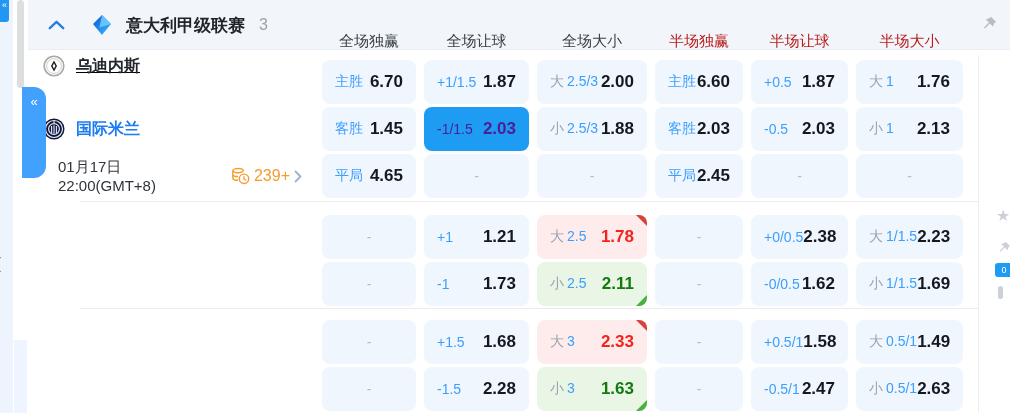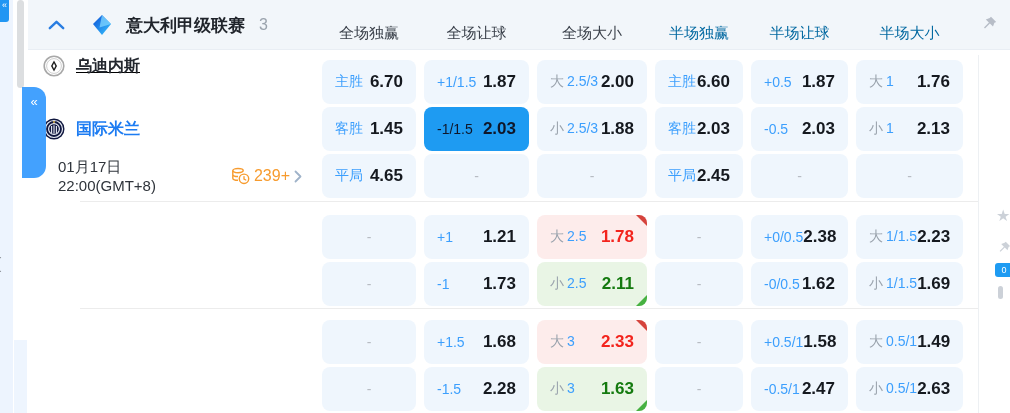--- a/index.html
+++ b/index.html
@@ -20,24 +20,24 @@
                 padding-top:7px;box-sizing:border-box;cursor:pointer;z-index:5;}
 
   
   .head{position:absolute;left:28px;top:0;right:0;height:50px;background:#f2f6fa;
         border-bottom:1px solid #e9eef4;box-sizing:border-box;}
   .head-left{position:absolute;left:20px;top:0;height:50px;display:flex;align-items:center;}
   .chev-up{display:flex;align-items:center;cursor:pointer;}
   .league-logo{margin-left:26px;display:flex;align-items:center;}
   .league-title{font-size:17px;font-weight:700;color:#20242b;margin-left:13px;}
   .match-count{font-size:16px;color:#9aa3ad;margin-left:14px;}
-  .col-heads{position:absolute;left:294px;top:8px;height:50px;display:grid;
+  .col-heads{position:absolute;left:294px;top:16px;height:50px;display:grid;
              grid-template-columns:94px 105px 110px 88px 97px 107px;column-gap:8px;align-items:center;}
   .col-h{text-align:center;font-size:15px;color:#3a404a;}
-  .col-h.half{color:#0369a1;}
+  .col-h.half{color:#b91c1c;}
   .pin-head{position:absolute;left:953px;top:16px;}
 
   
   .team-row{position:absolute;left:28px;width:294px;height:44px;display:flex;align-items:center;cursor:pointer;}
   .team-row.r1{top:44px;text-decoration:underline;} .team-row.r2{top:107px;}
   .team-logo{width:22px;height:22px;margin-left:15px;margin-right:11px;flex:none;}
   .team-name{font-size:16px;font-weight:700;color:#23272e;}
   .team-name.away{color:#1d7cf2;}
   .info-row{position:absolute;left:28px;top:154px;width:294px;height:44px;display:flex;
             align-items:center;justify-content:space-between;box-sizing:border-box;
@@ -50,21 +50,21 @@
   .odds-group{position:absolute;left:322px;width:641px;display:flex;flex-direction:column;row-gap:3px;}
   .odds-group.g1{top:60px;} .odds-group.g2{top:215px;} .odds-group.g3{top:320px;}
   .orow{display:grid;grid-template-columns:94px 105px 110px 88px 97px 107px;column-gap:8px;height:44px;}
   .cell{position:relative;background:#eff6fd;border-radius:8px;display:flex;align-items:center;
         justify-content:space-between;padding:0 13px;overflow:hidden;cursor:pointer;box-sizing:border-box;}
   .cell .lbl{color:#3c9ffd;font-size:14px;white-space:nowrap;}
   .cell .pre{font-style:normal;color:#9aa3ad;margin-right:3px;}
   .cell .val{font-size:17px;font-weight:700;color:#15191f;}
   .cell.empty{justify-content:center;color:#b7bcc3;font-size:14px;cursor:default;}
   .cell.selected{background:#1e9bf2;}
-  .cell.selected .lbl,.cell.selected .pre,.cell.selected .val{color:#0f172a;}
+  .cell.selected .lbl,.cell.selected .pre,.cell.selected .val{color:#4c1d95;}
   .cell.up{background:#fdeceb;}
   .cell.up .val{color:#f3241d;}
   .cell.down{background:#e9f5e5;}
   .cell.down .val{color:#147a0f;}
   .tri-up{position:absolute;top:0;right:0;width:0;height:0;
           border-top:11px solid #d5433c;border-left:11px solid transparent;}
   .tri-down{position:absolute;bottom:0;right:0;width:0;height:0;
             border-bottom:11px solid #46b141;border-left:11px solid transparent;}
 
   .sep{position:absolute;left:80px;width:898px;height:0;border-top:1px solid #ececec;}

